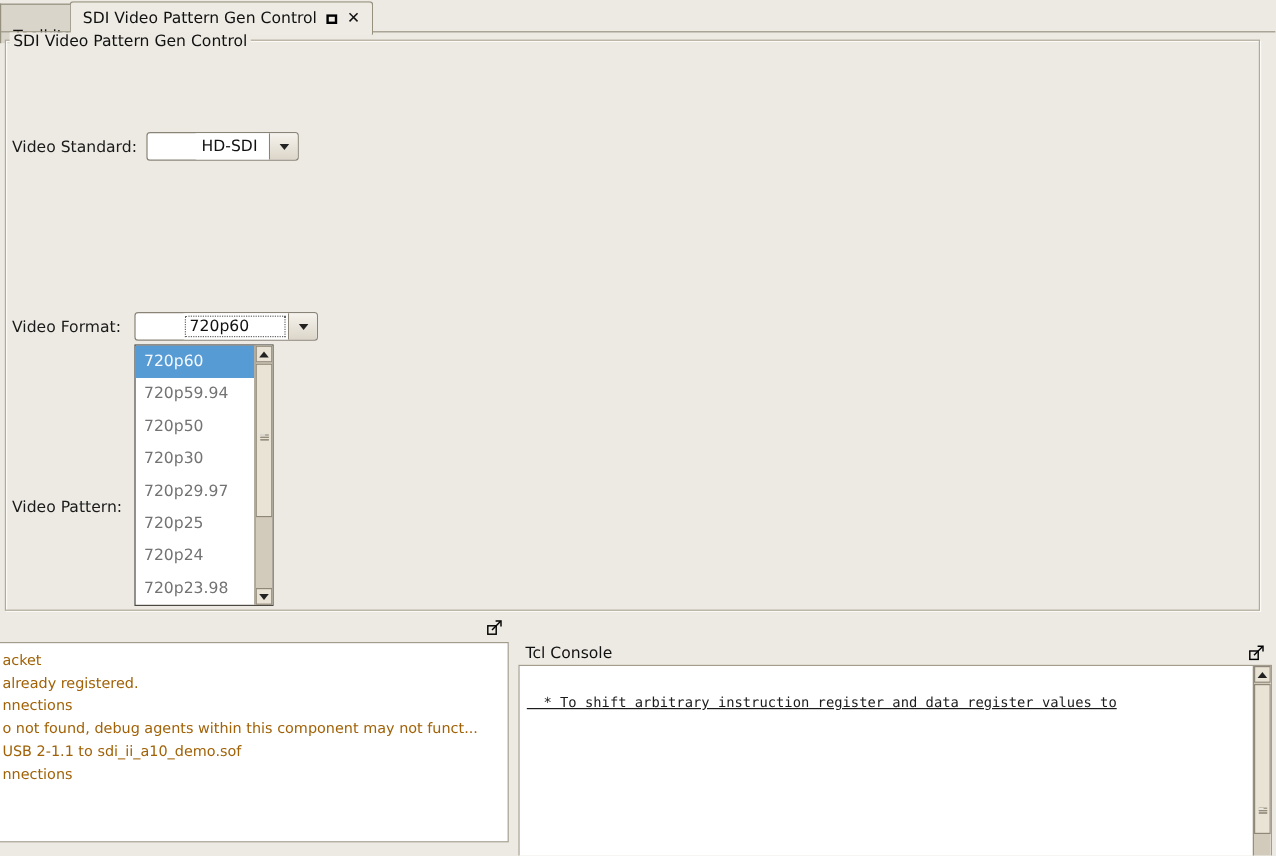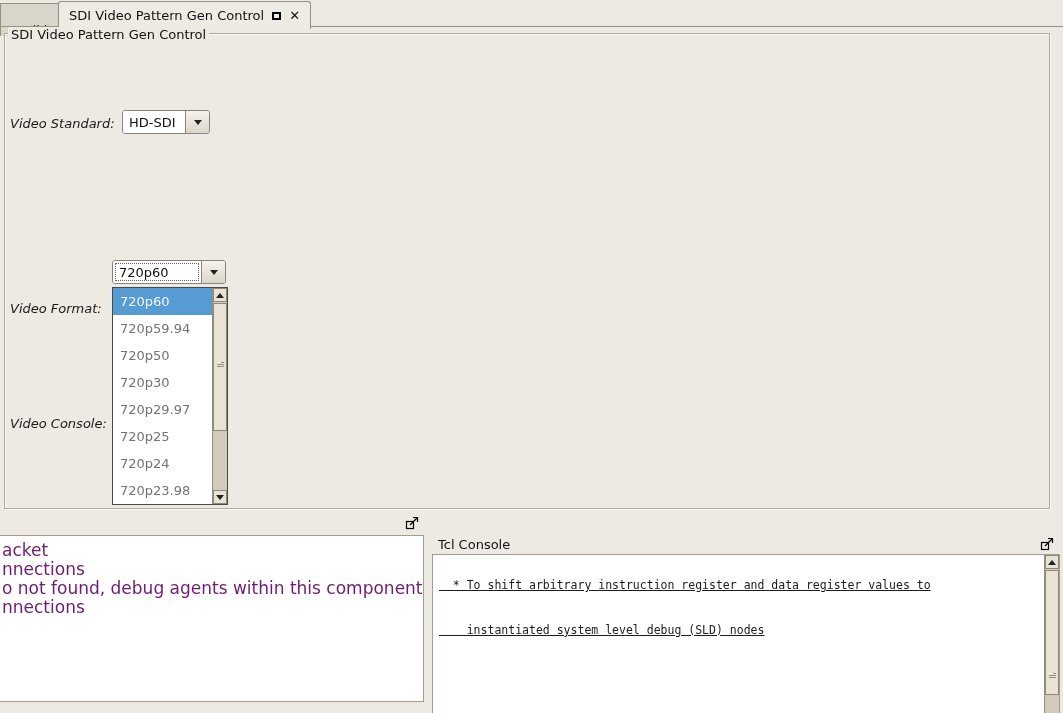--- a/index.html
+++ b/index.html
@@ -31,29 +31,29 @@
   
   .groupbox {
     position:absolute; left:4px; top:33px; width:1046px; height:476px;
     border:1px solid #b1aa9b;
     box-shadow:inset 1px 1px 0 #fbfaf6, 1px 1px 0 #fbfaf6;
   }
   .groupbox-legend {
     position:absolute; left:8px; top:27px; z-index:3;
     background:#edeae3; padding:0 3px; font-size:13px;
   }
-  .field-label { position:absolute; font-size:13px; color:#1a1a1a;font-style:italic; }
+  .field-label { position:absolute; font-size:13px; color:#1a1a1a; }
   
   .combo {
     position:absolute; display:flex; height:24px;
     border:1px solid #8a8478; border-radius:3px; background:#fff;
   }
   .combo .entry {
     display:flex; align-items:center; padding:0 6px;
-    background:#fff; border-radius:2px 0 0 2px; font-size:13px;
+    background:#fff; border-radius:2px 0 0 2px; font-size:13px;margin-left:39px;
   }
   .combo .entry.focused { outline:1px dotted #666; outline-offset:-3px; }
   .combo .btn {
     width:24px; display:flex; align-items:center; justify-content:center;
     background:linear-gradient(#f6f3ed,#dcd6c9);
     border-left:1px solid #8a8478; border-radius:0 2px 2px 0;
   }
   .arrow-down { width:0; height:0; border-left:4px solid transparent; border-right:4px solid transparent; border-top:5px solid #222; }
   .arrow-up-s { width:0; height:0; border-left:4px solid transparent; border-right:4px solid transparent; border-bottom:5px solid #222; }
   
@@ -78,21 +78,21 @@
   .sgrip::before { content:""; position:absolute; left:0; top:4px; width:7px; height:1px; background:#948d7c; }
   
   .panel-header { position:absolute; left:0; right:0; top:0; height:20px; }
   .detach-btn { position:absolute; top:3px; width:14px; height:14px; }
   .lpanel { position:absolute; left:0; top:513px; width:424px; height:200px; }
   .lpanel .content {
     position:absolute; left:-2px; top:22px; width:426px; height:167px;
     background:#fff; border:1px solid #a49d8e; padding:5px 4px 0 3px;
     overflow:hidden;
   }
-  .msg-line { font-size:17px; line-height:19px; white-space:pre; color:#701a75; }
+  .msg-line { font-size:12px; line-height:19px; white-space:pre; color:#a16207; }
   .rpanel { position:absolute; left:430px; top:534px; width:632px; height:200px; }
   .rpanel .header-title { position:absolute; left:8px; top:3px; font-size:13px; }
   .rpanel .content {
     position:absolute; left:2px; top:20px; right:2px; height:186px;
     background:#fff; border:1px solid #a49d8e; overflow:hidden;
   }
   .console-text {
     position:absolute; left:6px; top:-7px; right:17px;
     font-family:"DejaVu Sans Mono","Liberation Mono",monospace;
     font-size:11.5px; line-height:15px; color:#1c1c1c; white-space:pre;
@@ -117,29 +117,29 @@
 <div class="groupbox"></div>
 
 <div class="field-label" style="left:10px; top:116px;">Video Standard:</div>
 <div class="combo" style="left:122px; top:110px;">
   <div class="entry" style="width:62px;">HD-SDI</div>
   <div class="btn">
     <span class="arrow-down"></span>
   </div>
 </div>
 
-<div class="field-label" style="left:10px; top:266px;margin-top:35px;">Video Format:</div>
+<div class="field-label" style="left:10px; top:266px;">Video Format:</div>
 <div class="combo" style="left:112px; top:260px;">
   <div class="entry focused" style="width:88px;">720p60</div>
   <div class="btn">
     <span class="arrow-down"></span>
   </div>
 </div>
 
-<div class="field-label" style="left:10px; top:416px;">Video Console:</div>
+<div class="field-label" style="left:10px; top:416px;">Video Pattern:</div>
 
 <div class="dropdown">
   <div class="opts">
     <div class="opt selected">720p60</div>
     <div class="opt">720p59.94</div>
     <div class="opt">720p50</div>
     <div class="opt">720p30</div>
     <div class="opt">720p29.97</div>
     <div class="opt">720p25</div>
     <div class="opt">720p24</div>
@@ -161,39 +161,40 @@
 <div class="lpanel">
   <div class="panel-header">
     <svg class="detach-btn" style="right:5px;" viewBox="0 0 14 14">
       <rect x="1.5" y="5.5" width="7" height="7" fill="none" stroke="#000" stroke-width="1.2"></rect>
       <line x1="5" y1="9" x2="12" y2="2" stroke="#000" stroke-width="1.2"></line>
       <polyline points="8,1.5 12.5,1.5 12.5,6" fill="none" stroke="#000" stroke-width="1.2"></polyline>
     </svg>
   </div>
   <div class="content">
     <div class="msg-line">acket</div>
+    <div class="msg-line">already registered.</div>
     <div class="msg-line">nnections</div>
     <div class="msg-line">o not found, debug agents within this component may not funct...</div>
+    <div class="msg-line">USB 2-1.1 to sdi_ii_a10_demo.sof</div>
     <div class="msg-line">nnections</div>
   </div>
 </div>
 
 <div class="rpanel">
   <div class="panel-header">
     <span class="header-title">Tcl Console</span>
     <svg class="detach-btn" style="right:8px;" viewBox="0 0 14 14">
       <rect x="1.5" y="5.5" width="7" height="7" fill="none" stroke="#000" stroke-width="1.2"></rect>
       <line x1="5" y1="9" x2="12" y2="2" stroke="#000" stroke-width="1.2"></line>
       <polyline points="8,1.5 12.5,1.5 12.5,6" fill="none" stroke="#000" stroke-width="1.2"></polyline>
     </svg>
   </div>
   <div class="content">
     <div class="console-text">
       <div class="tline">  * To shift arbitrary instruction register and data register values to</div>
-      <div class="tline">    instantiated system level debug (SLD) nodes</div>
       <div class="tline"></div>
       
       
       
       
       
       
       
       
     </div>

